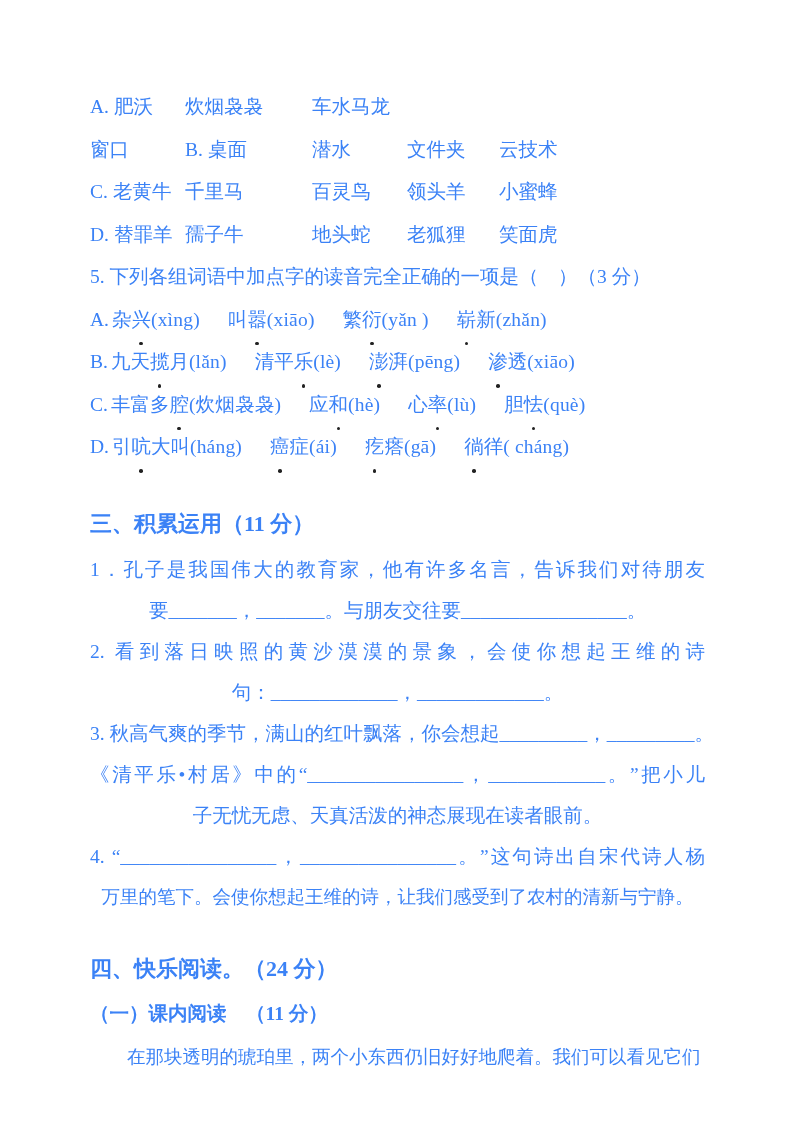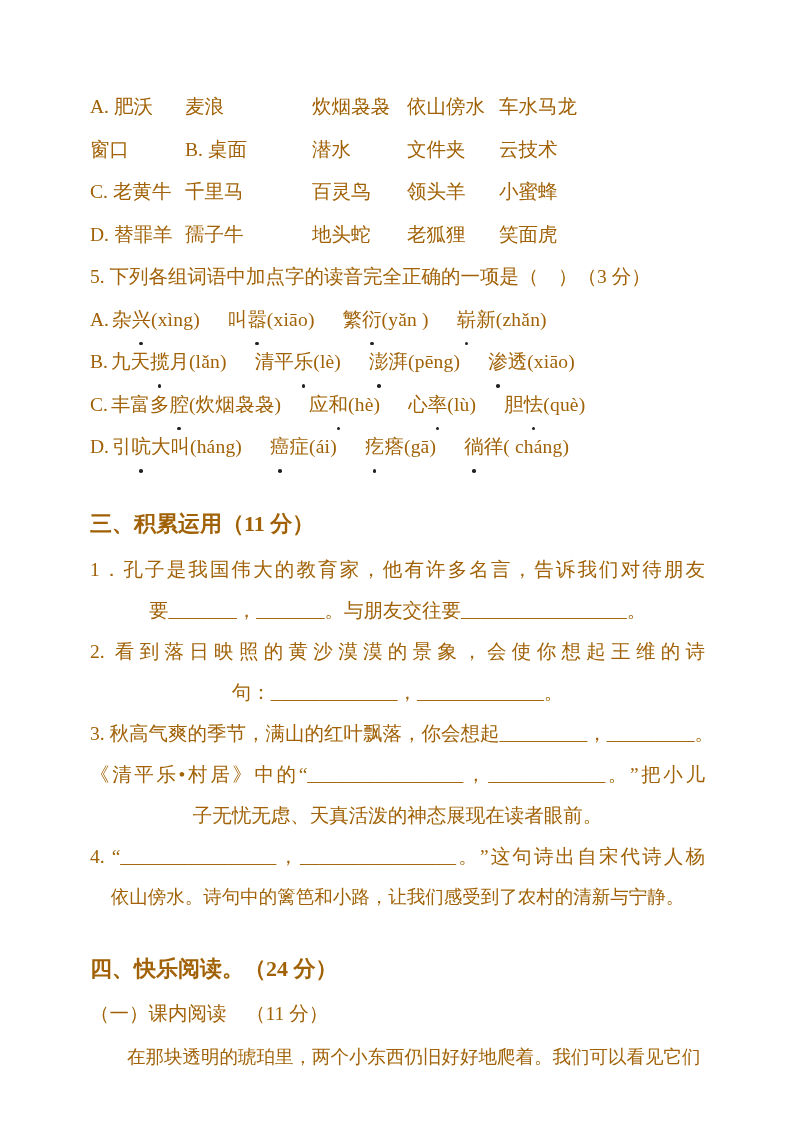--- a/index.html
+++ b/index.html
@@ -4,21 +4,21 @@
 <style>
   html, body { margin: 0; padding: 0; background: #ffffff; }
   .page {
     position: relative;
     width: 793px;
     height: 1122px;
     background: #ffffff;
     box-sizing: border-box;
     padding: 86px 88px 0 90px;
     font-family: "Liberation Serif", "DejaVu Serif", serif;
-    color: #a16207;
+    color: #3b82f6;
     overflow: hidden;
   }
   .line {
     margin: 0;
     height: 42.5px;
     line-height: 42.5px;
     font-size: 19.5px;
     white-space: nowrap;
   }
   
@@ -49,43 +49,41 @@
   
   .h-sec {
     margin: 30px 0 0 0;
     height: 50px;
     line-height: 50px;
     font-size: 22px;
     font-weight: bold;
     white-space: nowrap;
   }
   .h-sec4 { margin-top: 28px; height: 46px; line-height: 46px; }
-  .sub { height: 44px; line-height: 44px; }
+  .sub { height: 44px; line-height: 44px; font-weight: bold; }
   
   .l41 { height: 41px; line-height: 41px; text-align: center; }
   
   .jl {
     white-space: normal;
     text-align: justify;
     text-align-last: justify;
   }
   .tight { font-size: 18.5px; }
   .indent { text-indent: 2em; }
 </style>
 </head>
 <body>
 
 <div class="page">
 
   <div>
     <p class="line wrow">
       <span class="wc"><span class="wlabel">A.</span><span>肥沃</span></span>
-      <span class="wc">麦浪</span>
       <span class="wc">炊烟袅袅</span>
-      <span class="wc">依山傍水</span>
       <span class="wc">车水马龙</span>
     </p>
     <p class="line wrow">
       <span class="wc">窗口</span>
       <span class="wc"><span class="wlabel">B.</span><span>桌面</span></span>
       <span class="wc">潜水</span>
       <span class="wc">文件夹</span>
       <span class="wc">云技术</span>
     </p>
     <p class="line wrow">
@@ -134,19 +132,19 @@
 
   <p class="h-sec">三、积累运用（11 分）</p>
   <p class="line l41 jl">1．孔子是我国伟大的教育家，他有许多名言，告诉我们对待朋友</p>
   <p class="line l41">要_______，_______。与朋友交往要_________________。</p>
   <p class="line l41 jl">2. 看到落日映照的黄沙漠漠的景象，会使你想起王维的诗</p>
   <p class="line l41">句：_____________，_____________。</p>
   <p class="line l41">3. 秋高气爽的季节，满山的红叶飘落，你会想起_________，_________。</p>
   <p class="line l41 jl">《清平乐•村居》中的“________________，____________。”把小儿</p>
   <p class="line l41">子无忧无虑、天真活泼的神态展现在读者眼前。</p>
   <p class="line l41 jl">4. “________________，________________。”这句诗出自宋代诗人杨</p>
-  <p class="line l41 tight">依山傍水。诗句中的篱笆和小路，让我们感受到了农村的清新与宁静。</p>
+  <p class="line l41 tight">万里的笔下。会使你想起王维的诗，让我们感受到了农村的清新与宁静。</p>
 
   <p class="h-sec h-sec4">四、快乐阅读。（24 分）</p>
   <p class="line sub">（一）课内阅读　（11 分）</p>
   <p class="line tight indent">在那块透明的琥珀里，两个小东西仍旧好好地爬着。我们可以看见它们</p>
 
 </div>
 
 </body></html>

